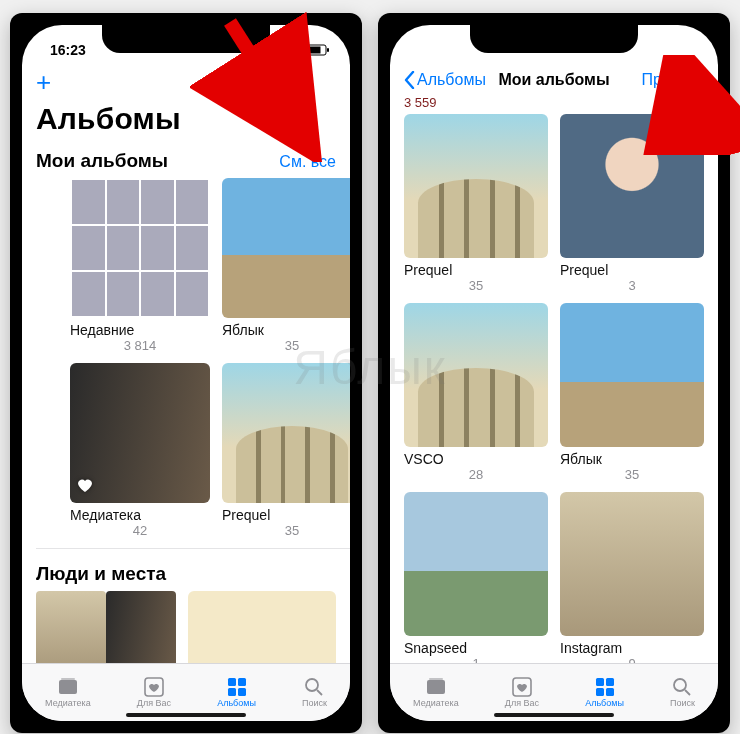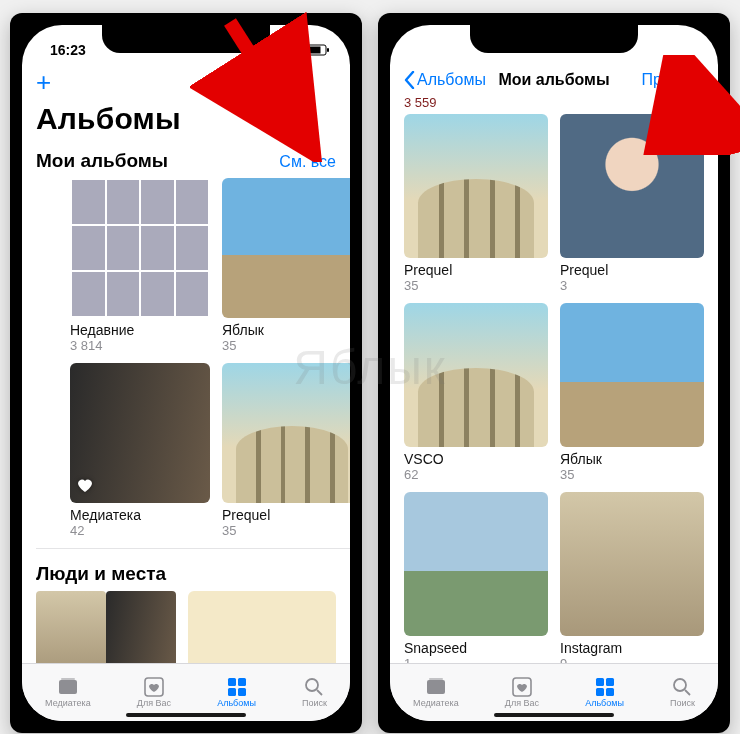--- a/index.html
+++ b/index.html
@@ -44,21 +44,21 @@
   .section-hd h2 { font-size: 19px; font-weight: 700; }
   .scrollbody { position: absolute; top: 38px; bottom: 58px; left: 0; right: 0; overflow: hidden; }
   .grid { display: grid; grid-template-columns: repeat(2,1fr); gap: 10px 12px; padding: 0 14px; }
   .grid.three-partial { grid-template-columns: 140px 140px 20px; overflow: hidden; padding-left: 48px;}
   .album { }
   .thumb {
     width: 100%; aspect-ratio: 1/1; border-radius: 6px; background: #ccc;
     position: relative; overflow: hidden;
   }
   .album .name { font-size: 14px; margin-top: 4px; color:#111;}
-  .album .count { font-size: 13px; color: #8e8e93; }
+  .album .count { font-size: 13px; color: #8e8e93; text-align: center; }
   .heart {
     position: absolute; bottom: 6px; left: 6px; color: #fff; filter: drop-shadow(0 0 2px rgba(0,0,0,.5));
   }
   .sub-count { font-size: 13px; color:#7f1d1d; padding: 0 14px 4px;}
   .divider { height: 1px; background: #e4e4e6; margin: 10px 0 6px 14px; }
   .people-row { display:flex; gap: 0; padding: 0 14px;}
   .people-thumb { width: 70px; height: 80px; background:#bca; border-radius:4px;}
   
   .tabbar {
     position: absolute; bottom: 0; left: 0; right: 0; height: 58px;
@@ -265,21 +265,21 @@
             <div class="count">35</div>
           </div>
           <div class="album">
             <div class="thumb selfie"></div>
             <div class="name">Prequel</div>
             <div class="count">3</div>
           </div>
           <div class="album">
             <div class="thumb arch"></div>
             <div class="name">VSCO</div>
-            <div class="count">62</div>
+            <div class="count">28</div>
           </div>
           <div class="album">
             <div class="thumb sky"></div>
             <div class="name">Яблык</div>
             <div class="count">35</div>
           </div>
           <div class="album">
             <div class="thumb mountain"></div>
             <div class="name">Snapseed</div>
             <div class="count">1</div>

